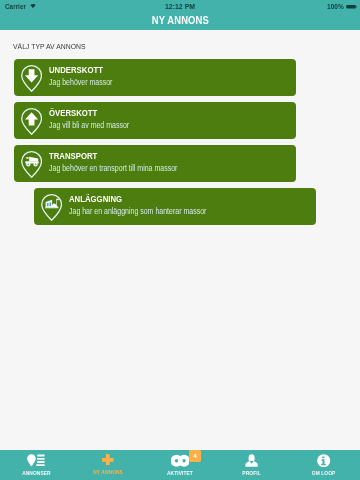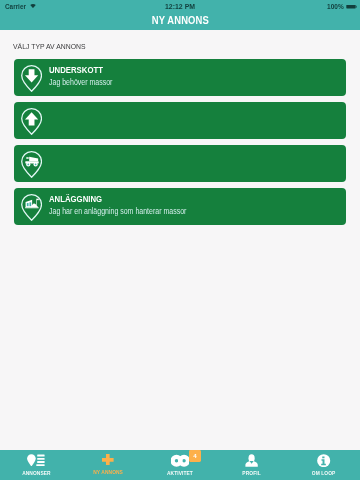--- a/index.html
+++ b/index.html
@@ -39,22 +39,22 @@
 
   
   .content { position:absolute; top:30px; left:0; width:360px; bottom:30px; background:#f7f6f7; }
   .section-label {
     position:absolute; top:11.6px; left:12.6px;
     font-size:7.6px; font-weight:normal; color:#3a3a3c; letter-spacing:0.02px;
   }
   .section-label > span { display:inline-block; transform:scaleX(0.9); transform-origin:left top; }
 
   .card {
-    position:absolute; left:14px; width:332px; height:37px;
-    background:#15803d; border-radius:4px;
+    position:absolute; left:14px; width:282px; height:37px;
+    background:#4d7c0f; border-radius:4px;
     display:flex; align-items:center;
   }
   .card-pin { flex:0 0 auto; position:absolute; left:7px; top:6.2px; display:block; line-height:0; }
   .card-txt { position:absolute; left:34.8px; top:6.8px; }
   .card-title { color:#ffffff; font-size:9.2px; font-weight:bold; line-height:9px; transform:scaleX(0.845); transform-origin:left center; white-space:nowrap; }
   .card-sub { color:#d4eeec; font-size:8.2px; line-height:9px; margin-top:3.4px; transform:scaleX(0.855); transform-origin:left center; white-space:nowrap; }
 
   
   .tabbar {
     position:absolute; bottom:0; left:0; width:360px; height:30px;
@@ -114,20 +114,24 @@
           <div class="card-txt">
             <div class="card-title">UNDERSKOTT</div>
             <div class="card-sub">Jag behöver massor</div>
           </div>
         </div>
         <div class="card" style="top: 72px;">
           <span class="card-pin"><svg width="21.2" height="26.9" viewBox="0 0 22 28">
               <path d="M11 0.7 C5.3 0.7 0.7 5.3 0.7 11.0 C0.7 15.8 5.0 21.4 11 27.3 C17.0 21.4 21.3 15.8 21.3 11.0 C21.3 5.3 16.7 0.7 11 0.7 Z" fill="none" stroke="#e2f7f5" stroke-width="1.3"></path>
               <path d="M8.0 18.3 h6.0 v-6.35 h3.9 L11 4.4 L4.1 11.95 h3.9 Z" fill="#ffffff"></path>
             </svg></span>
+          <div class="card-txt">
+            <div class="card-title">ÖVERSKOTT</div>
+            <div class="card-sub">Jag vill bli av med massor</div>
+          </div>
         </div>
         <div class="card" style="top: 115px;">
           <span class="card-pin"><svg width="21.2" height="26.9" viewBox="0 0 22 28">
               <path d="M11 0.7 C5.3 0.7 0.7 5.3 0.7 11.0 C0.7 15.8 5.0 21.4 11 27.3 C17.0 21.4 21.3 15.8 21.3 11.0 C21.3 5.3 16.7 0.7 11 0.7 Z" fill="none" stroke="#e2f7f5" stroke-width="1.3"></path>
               <g transform="translate(11.55 10.95) scale(0.9) translate(-11 -11.3)">
                 <g fill="#ffffff">
                   <rect x="4.2" y="6.35" width="2.9" height="0.8" rx="0.25"></rect>
                   <rect x="4.2" y="7.6" width="2.9" height="0.8" rx="0.25"></rect>
                   <path d="M7.6 5.9 L18.0 7.95 L18.0 11.1 L7.6 11.1 Z"></path>
                   <path d="M3.6 10.95 h14.55 a0.5 0.5 0 0 1 0.5 0.5 v1.7 a0.5 0.5 0 0 1 -0.5 0.5 h-14.55 a0.5 0.5 0 0 1 -0.5 -0.5 v-1.7 a0.5 0.5 0 0 1 0.5 -0.5 Z"></path>
@@ -135,22 +139,26 @@
                   <rect x="15.3" y="13.4" width="1.45" height="1.3"></rect>
                   <circle cx="6.6" cy="14.65" r="2.45"></circle>
                   <circle cx="15.0" cy="14.65" r="2.45"></circle>
                 </g>
                 <g fill="#45b3ac">
                   <circle cx="6.6" cy="14.65" r="1.0"></circle>
                   <circle cx="15.0" cy="14.65" r="1.0"></circle>
                 </g>
               </g>
             </svg></span>
-        </div>
-        <div class="card" style="top: 158px;">
+          <div class="card-txt">
+            <div class="card-title">TRANSPORT</div>
+            <div class="card-sub">Jag behöver en transport till mina massor</div>
+          </div>
+        </div>
+        <div class="card" style="top: 158px; margin-left: 20px;">
           <span class="card-pin"><svg width="21.2" height="26.9" viewBox="0 0 22 28">
               <path d="M11 0.7 C5.3 0.7 0.7 5.3 0.7 11.0 C0.7 15.8 5.0 21.4 11 27.3 C17.0 21.4 21.3 15.8 21.3 11.0 C21.3 5.3 16.7 0.7 11 0.7 Z" fill="none" stroke="#e2f7f5" stroke-width="1.3"></path>
               <g transform="translate(11.3 10.45) scale(0.9) translate(-11 -11.3)">
                 <g fill="#ffffff">
                   <path d="M3.7 8.85 L11.3 6.25 L11.3 14.95 L3.7 14.95 Z"></path>
                   <path d="M11.0 12.9 C12.6 10.25 14.0 10.05 15.4 11.5 L18.35 14.95 L9.6 14.95 Z"></path>
                   <rect x="3.1" y="14.95" width="15.7" height="1.2" rx="0.3"></rect>
                   <rect x="16.05" y="5.1" width="0.68" height="8.0"></rect>
                   <path d="M16.65 5.1 h2.3 v1.7 h-2.3 Z"></path>
                 </g>

